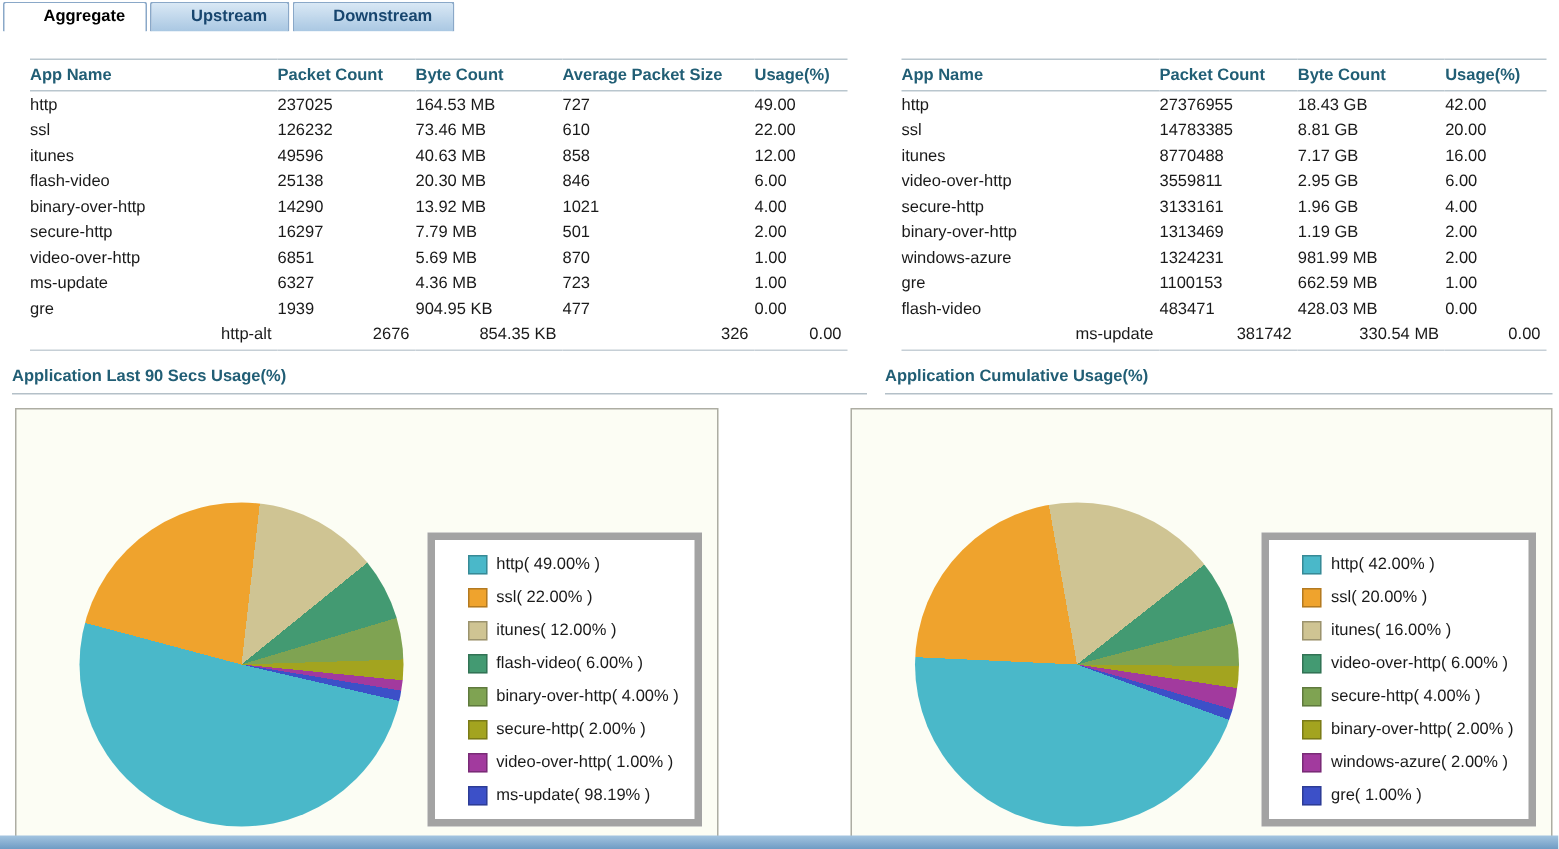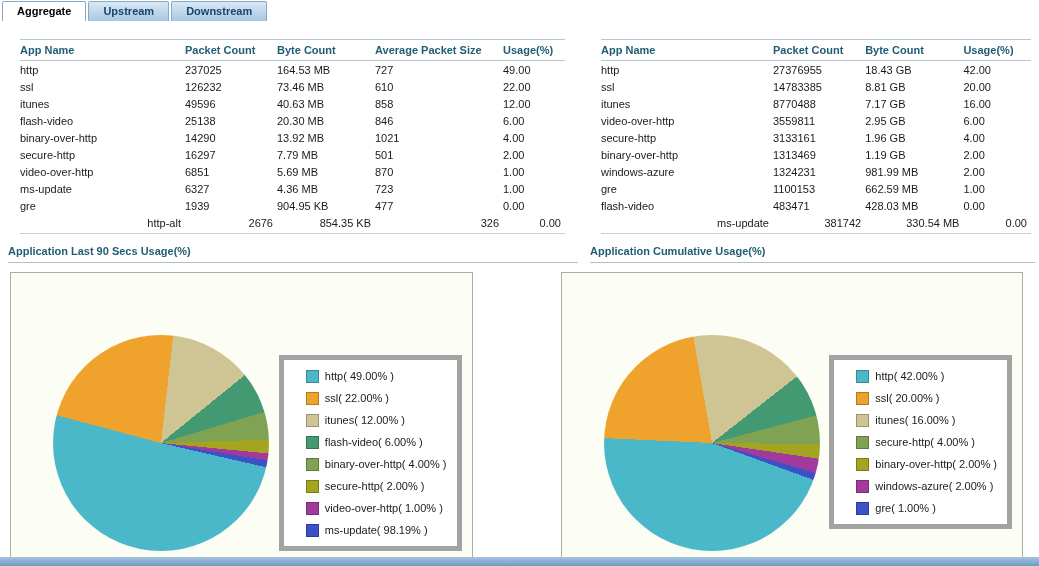--- a/index.html
+++ b/index.html
@@ -5,21 +5,21 @@
   * { box-sizing: border-box; }
   html,body { margin:0; padding:0; }
   body {
     width:1039px; height:566px; overflow:hidden; position:relative;
     background:#ffffff; font-family:"Liberation Sans", sans-serif; font-size:11px; color:#1a1a1a;
   }
 
   
   .tabbar { display:flex; align-items:flex-end; height:21px; padding-left:2px; }
   .tab {
-    font-weight:bold; padding:3px 14px 4px 14px; margin-right:2px; cursor:pointer;
+    font-weight:bold; padding:3px 14px 4px 26px; margin-right:2px; cursor:pointer;
     border:1px solid #8aa8c8; border-bottom:none; border-radius:2px 2px 0 0; white-space:nowrap;
   }
   .tab.active { background:#ffffff; color:#000; }
   .tab.inactive { background:linear-gradient(#d9e8f5,#a9c7e2); color:#17456e; }
 
   
   .tables { display:flex; padding:2px 4px 0 20px; }
   table { border-collapse:collapse; table-layout:fixed; }
   #left-table { width:545px; margin-right:36px; }
   #right-table { width:430px; }
@@ -45,21 +45,21 @@
   }
   .section-title.left { width:570px; margin-right:12px; }
   .section-title.right { flex:1; }
 
   
   .charts { display:flex; padding:9px 0 0 10px; }
   .panel {
     width:477px; height:292px; background:#fcfdf4; border:1px solid #adada3;
     position:relative; margin-right:88px;
   }
-  .panel:last-child { margin-right:16px; }
+  .panel:last-child { margin-right:4px; }
   .pie {
     position:absolute; width:216px; height:216px; border-radius:50%;
     left:42px; top:62px;
   }
   .legend {
     position:absolute; right:10px; top:82px; background:#ffffff;
     border:5px solid #a3a3a3; padding:5px 10px 5px 22px; white-space:nowrap;
   }
   .legend-item { display:flex; align-items:center; height:22px; }
   .swatch {
@@ -292,20 +292,24 @@
         </div>
         <div class="legend-item">
           <span class="swatch" style="background: rgb(239, 163, 45);"></span>
           <span>ssl( 20.00% )</span>
         </div>
         <div class="legend-item">
           <span class="swatch" style="background: rgb(207, 196, 147);"></span>
           <span>itunes( 16.00% )</span>
         </div>
         <div class="legend-item">
+          <span class="swatch" style="background: rgb(67, 154, 114);"></span>
+          <span>video-over-http( 6.00% )</span>
+        </div>
+        <div class="legend-item">
           <span class="swatch" style="background: rgb(127, 163, 82);"></span>
           <span>secure-http( 4.00% )</span>
         </div>
         <div class="legend-item">
           <span class="swatch" style="background: rgb(163, 164, 31);"></span>
           <span>binary-over-http( 2.00% )</span>
         </div>
         <div class="legend-item">
           <span class="swatch" style="background: rgb(162, 58, 158);"></span>
           <span>windows-azure( 2.00% )</span>

